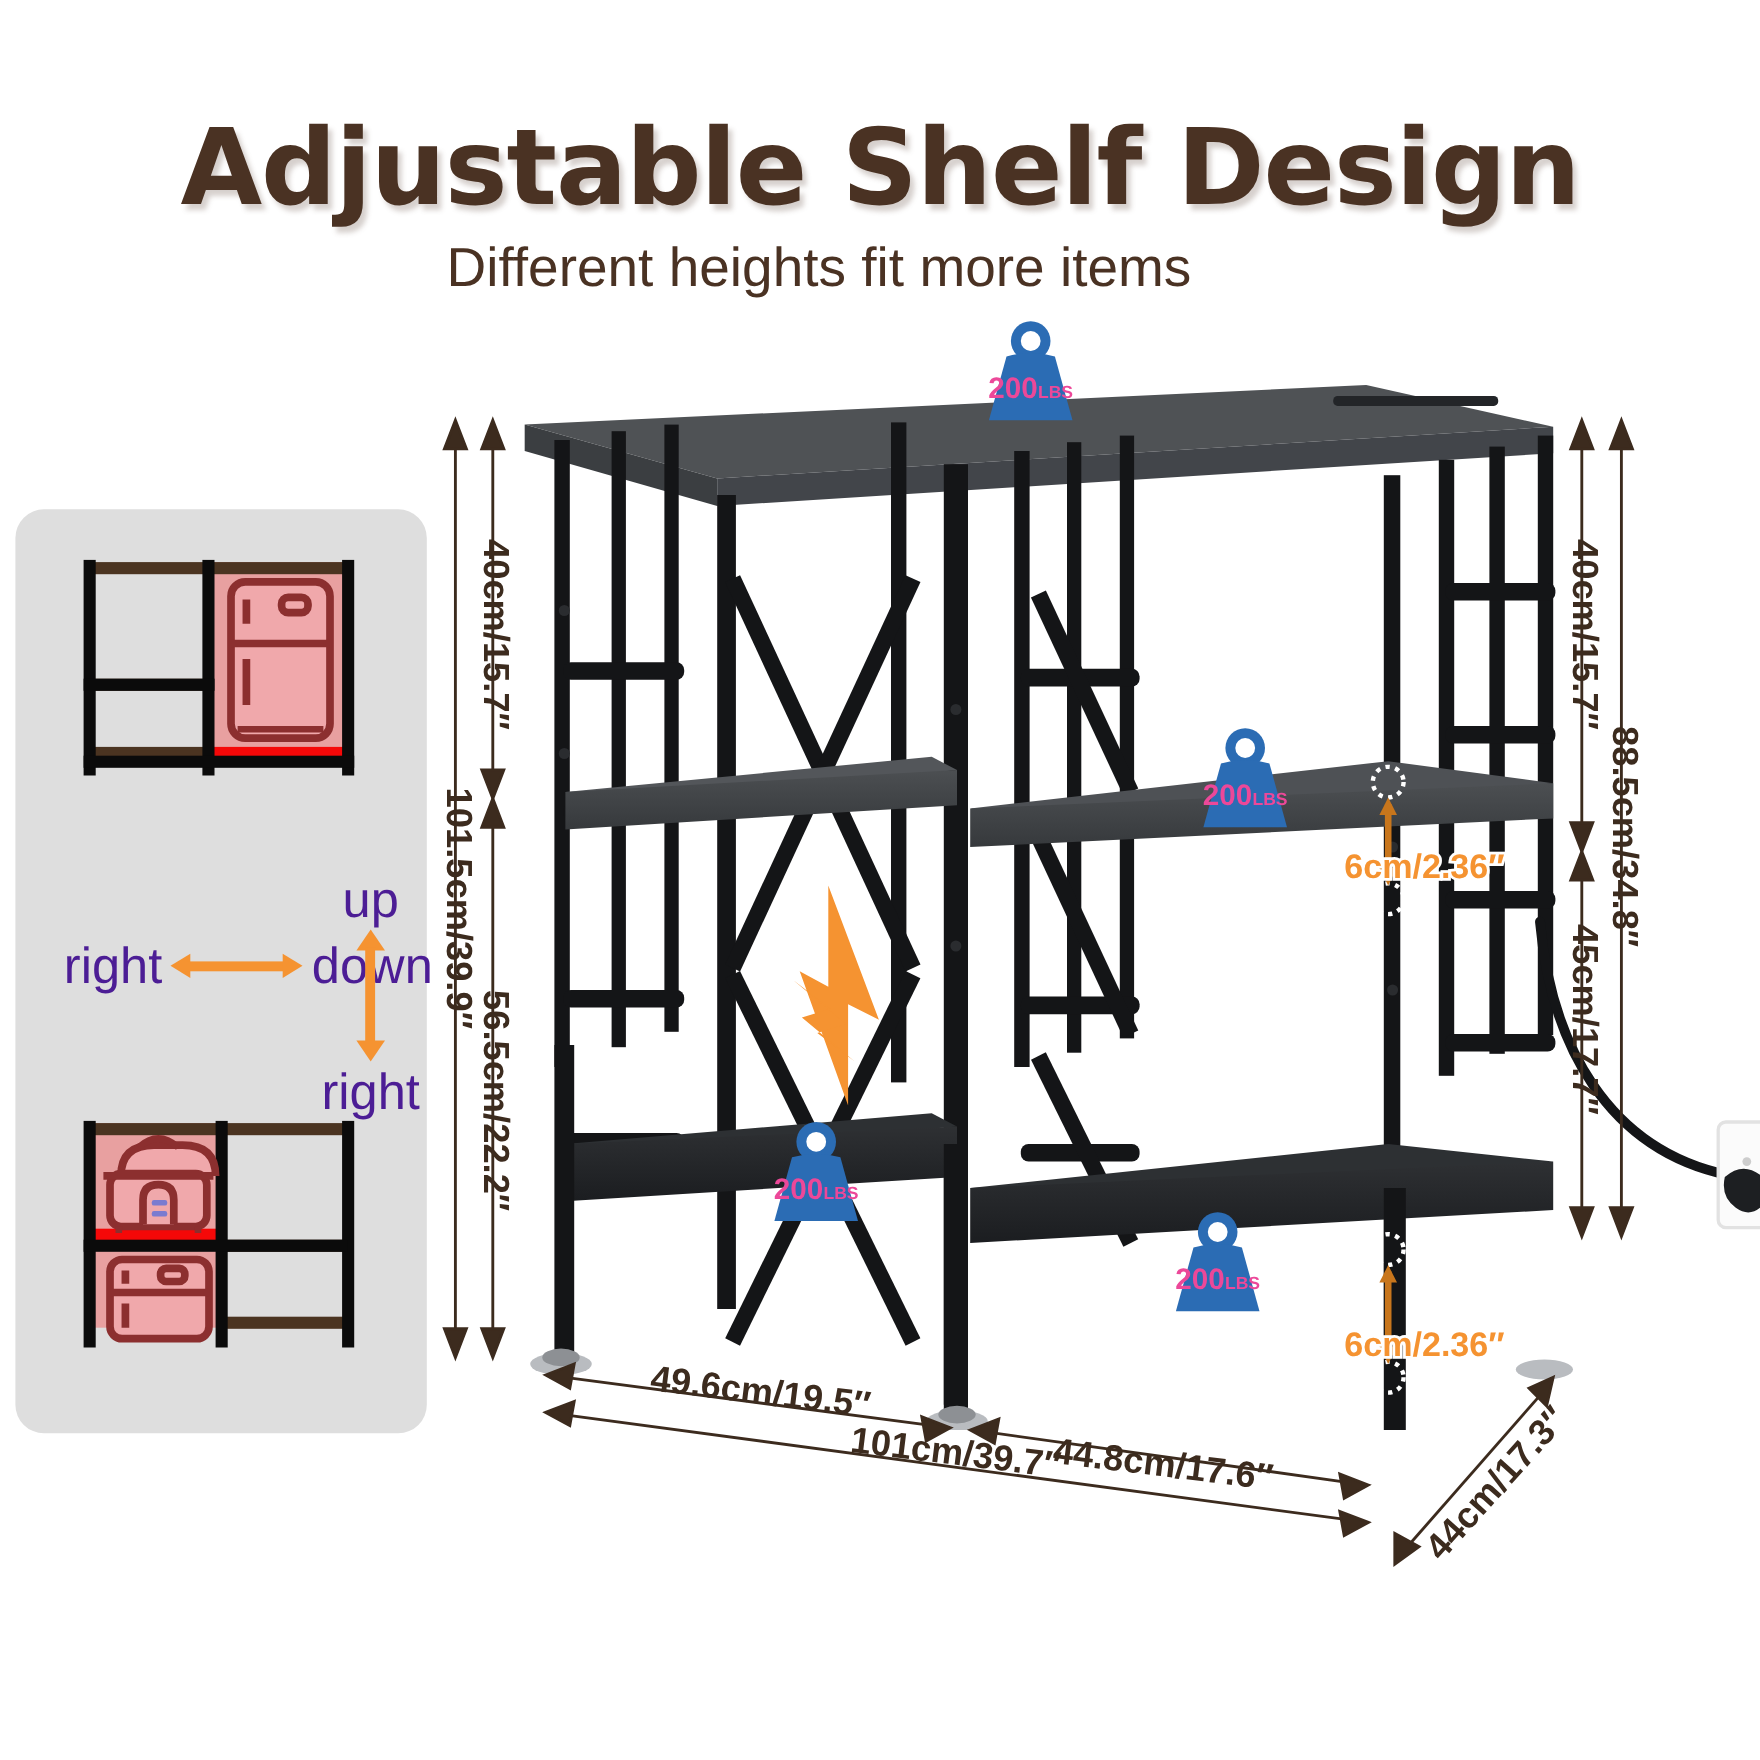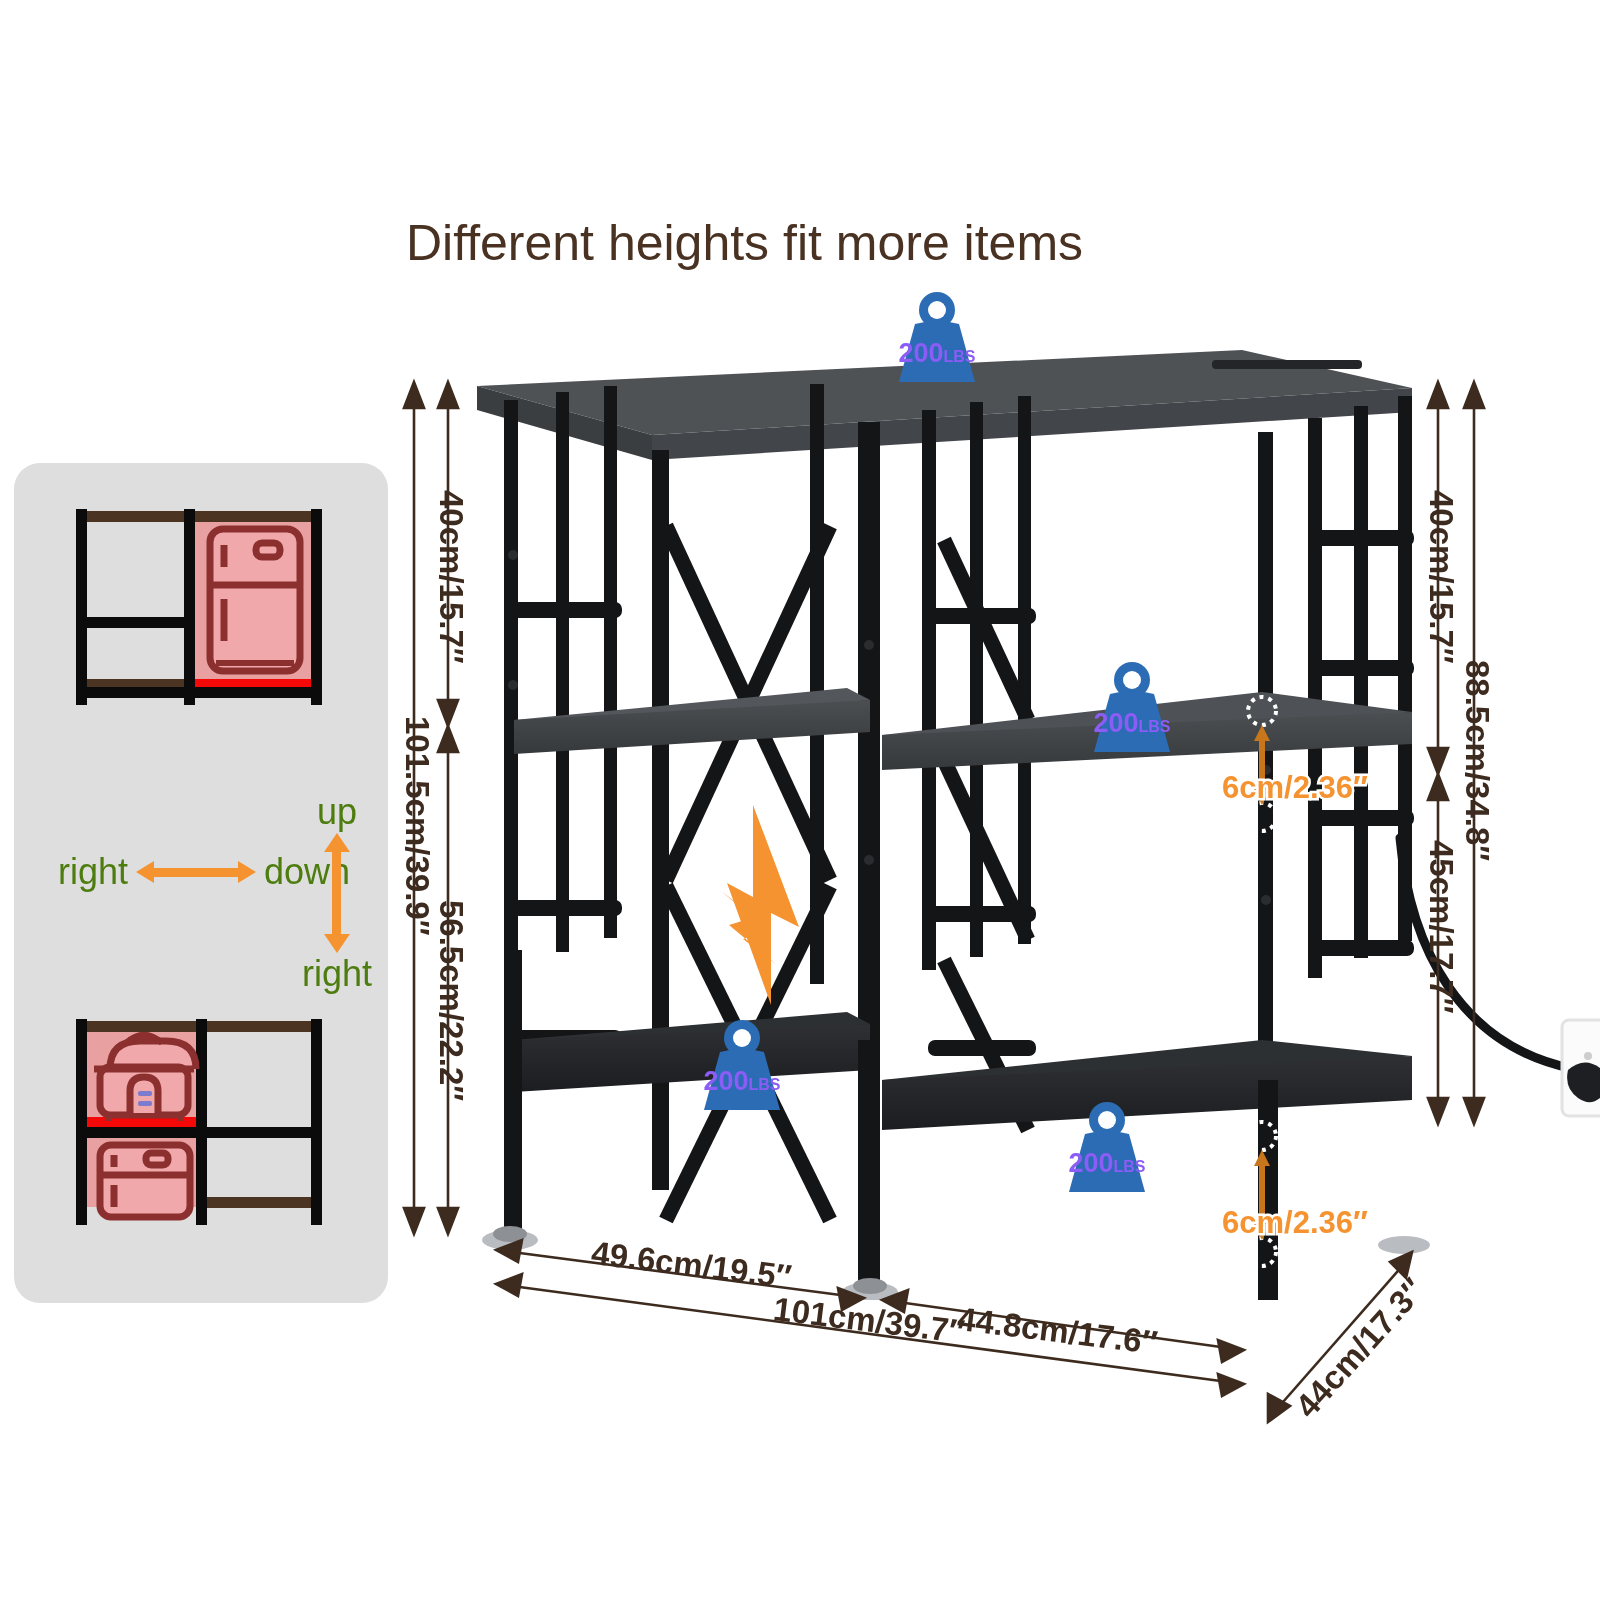--- a/index.html
+++ b/index.html
@@ -36,21 +36,21 @@
   }
 
   
   .left-panel{
     position:absolute;left:14px;top:463px;width:374px;height:840px;
     background:#dedede;border-radius:26px;
   }
   .mini{position:absolute;}
 
   .dir-row{position:absolute;display:flex;align-items:center;}
-  .dir-label{font-size:36px;color:#4d7c0f;font-family:"Liberation Sans",sans-serif;}
+  .dir-label{font-size:46px;color:#4c1d95;font-family:"Liberation Sans",sans-serif;}
   .h-arrow{position:relative;width:120px;height:22px;margin:0 8px;}
   .h-arrow .bar{position:absolute;left:14px;top:7px;width:92px;height:9px;background:#f59331;}
   .h-arrow .tipL{position:absolute;left:0;top:0;width:0;height:0;border-top:11px solid transparent;border-bottom:11px solid transparent;border-right:18px solid #f59331;}
   .h-arrow .tipR{position:absolute;right:0;top:0;width:0;height:0;border-top:11px solid transparent;border-bottom:11px solid transparent;border-left:18px solid #f59331;}
   .v-arrow{position:relative;width:26px;height:120px;}
   .v-arrow .bar{position:absolute;top:16px;left:8px;width:9px;height:90px;background:#f59331;}
   .v-arrow .tipU{position:absolute;top:0;left:0;width:0;height:0;border-left:13px solid transparent;border-right:13px solid transparent;border-bottom:19px solid #f59331;}
   .v-arrow .tipD{position:absolute;bottom:0;left:0;width:0;height:0;border-left:13px solid transparent;border-right:13px solid transparent;border-top:19px solid #f59331;}
 
   
@@ -68,33 +68,34 @@
     font-family:"Liberation Sans",sans-serif;
     font-weight:bold;font-size:31px;color:#f59331;
     -webkit-text-stroke:5px #ffffff;paint-order:stroke fill;
     white-space:nowrap;position:absolute;
   }
 
   
   .badge{position:absolute;width:104px;height:94px;}
   .badge .lbl{
     position:absolute;left:0;top:50px;width:104px;text-align:center;
-    color:#8b5cf6;font-family:"Liberation Sans",sans-serif;font-weight:bold;
+    color:#ec4899;font-family:"Liberation Sans",sans-serif;font-weight:bold;
     font-size:27px;line-height:1;pointer-events:none;
   }
   .badge .lbl .sm{font-size:16px;}
 
   .bolt{position:absolute;}
   .outlet{position:absolute;}
 </style>
 </head>
 <body>
 
 <div class="stage">
 
+  <div class="title">Adjustable Shelf Design</div>
   <div class="subtitle">Different heights fit more items</div>
 
   <div class="left-panel">
 
     <svg class="mini" style="left:34px;top:38px;" width="300" height="260" viewBox="0 0 300 260">
 
       <rect x="142" y="10" width="126" height="178" fill="#e8a0a0"></rect>
 
       <rect x="36" y="10" width="232" height="11" fill="#4b3421"></rect>
       <rect x="36" y="116" width="106" height="11" fill="#4b3421"></rect>

